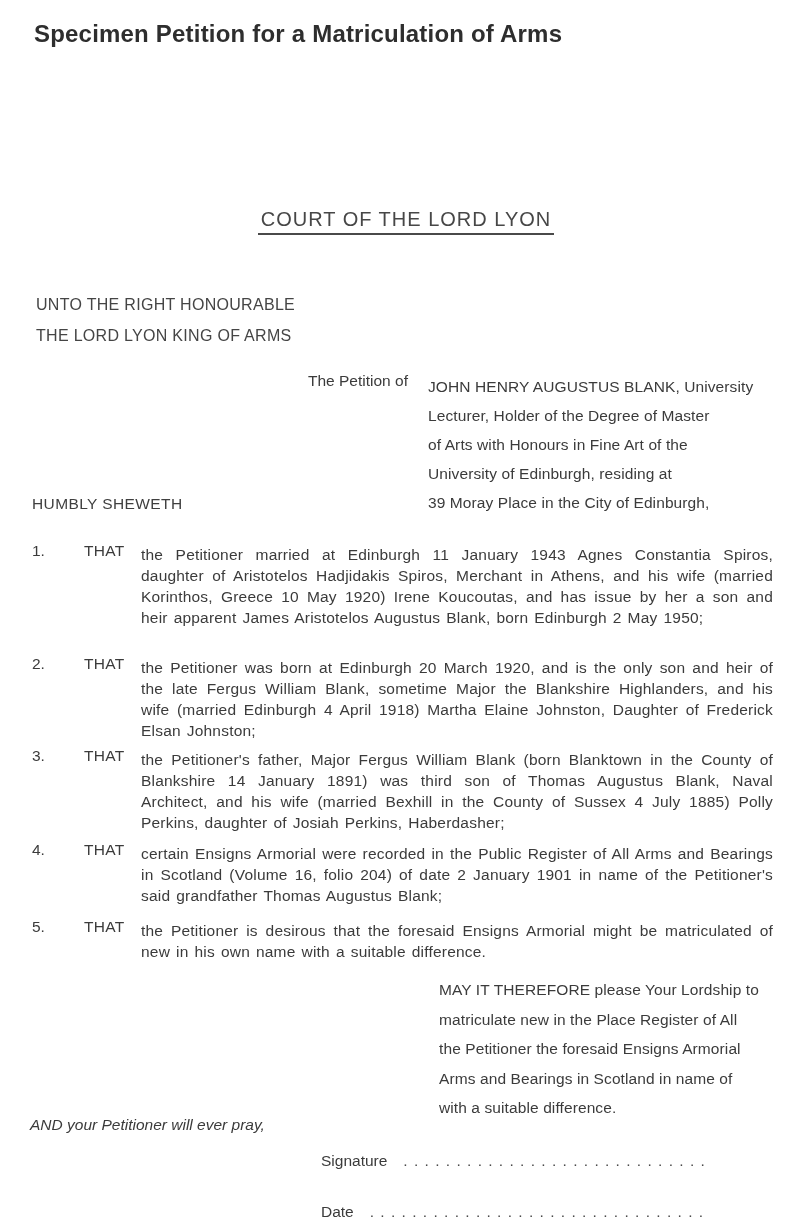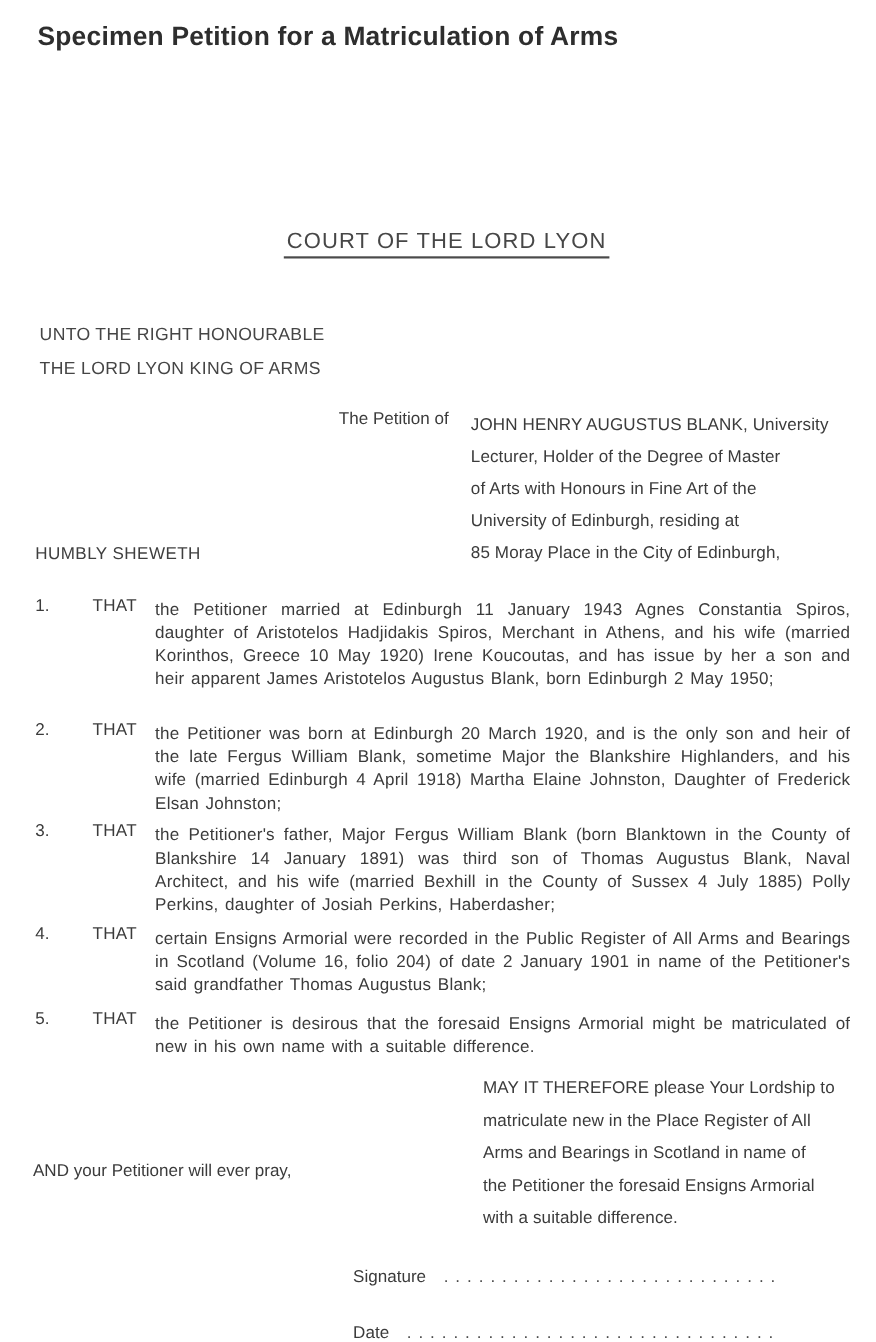--- a/index.html
+++ b/index.html
@@ -62,22 +62,23 @@
   .clause-2 { top:641px; }
   .clause-3 { top:733px; }
   .clause-4 { top:827px; }
   .clause-5 { top:904px; }
   .prayer {
     position:absolute; left:423px; top:963px;
     font-size:15.5px; line-height:21.5px;
     letter-spacing:0.1px;
   }
   .closing {
-    position:absolute; left:18px; top:1044px;
+    position:absolute; left:18px; top:1104px;
     font-size:15.5px;
+    font-style:italic;
   }
   .sig-row, .date-row {
     position:absolute; left:305px;
     font-size:15.5px; color:#3b3b3b;
     white-space:nowrap;
   }
   .sig-row  { top:1140px; }
   .date-row { top:1191px; }
   .dots {
     margin-left:8px;
@@ -101,21 +102,21 @@
     <div>THE LORD LYON KING OF ARMS</div>
   </div>
 
   <div class="petition-label">The Petition of</div>
 
   <div class="petitioner-block">
     <div>JOHN HENRY AUGUSTUS BLANK, University</div>
     <div>Lecturer, Holder of the Degree of Master</div>
     <div>of Arts with Honours in Fine Art of the</div>
     <div>University of Edinburgh, residing at</div>
-    <div>85 Moray Place in the City of Edinburgh,</div>
+    <div>39 Moray Place in the City of Edinburgh,</div>
   </div>
 
   <div class="sheweth">HUMBLY SHEWETH</div>
 
   <div class="clause clause-1">
     <span class="num">1.</span>
     <span class="kw">THAT</span>
     <div class="txt">the Petitioner married at Edinburgh 11 January 1943 Agnes Constantia Spiros, daughter of Aristotelos Hadjidakis Spiros, Merchant in Athens, and his wife (married Korinthos, Greece 10 May 1920) Irene Koucoutas, and has issue by her a son and heir apparent James Aristotelos Augustus Blank, born Edinburgh 2 May 1950;</div>
   </div>
 
@@ -139,22 +140,22 @@
 
   <div class="clause clause-5">
     <span class="num">5.</span>
     <span class="kw">THAT</span>
     <div class="txt">the Petitioner is desirous that the foresaid Ensigns Armorial might be matriculated of new in his own name with a suitable difference.</div>
   </div>
 
   <div class="prayer">
     <div>MAY IT THEREFORE please Your Lordship to</div>
     <div>matriculate new in the Place Register of All</div>
+    <div>the Petitioner the foresaid Ensigns Armorial</div>
     <div>Arms and Bearings in Scotland in name of</div>
-    <div>the Petitioner the foresaid Ensigns Armorial</div>
     <div>with a suitable difference.</div>
   </div>
 
   <div class="closing">AND your Petitioner will ever pray,</div>
 
   <div class="sig-row">
     <span>Signature</span><span class="dots">. . . . . . . . . . . . . . . . . . . . . . . . . . . . .</span>
   </div>
 
   <div class="date-row">

